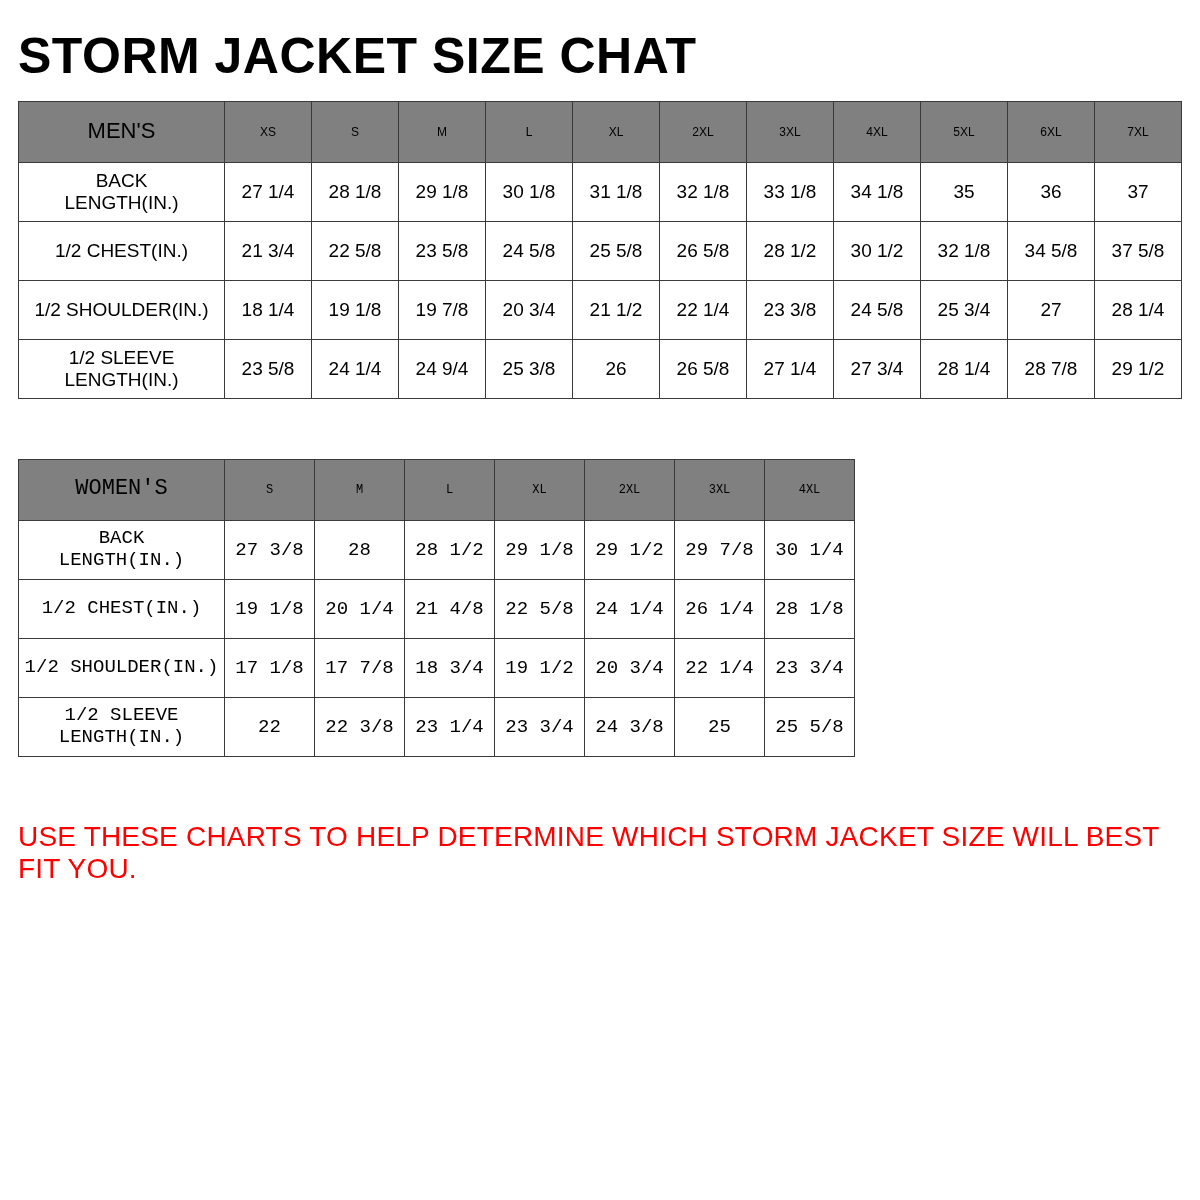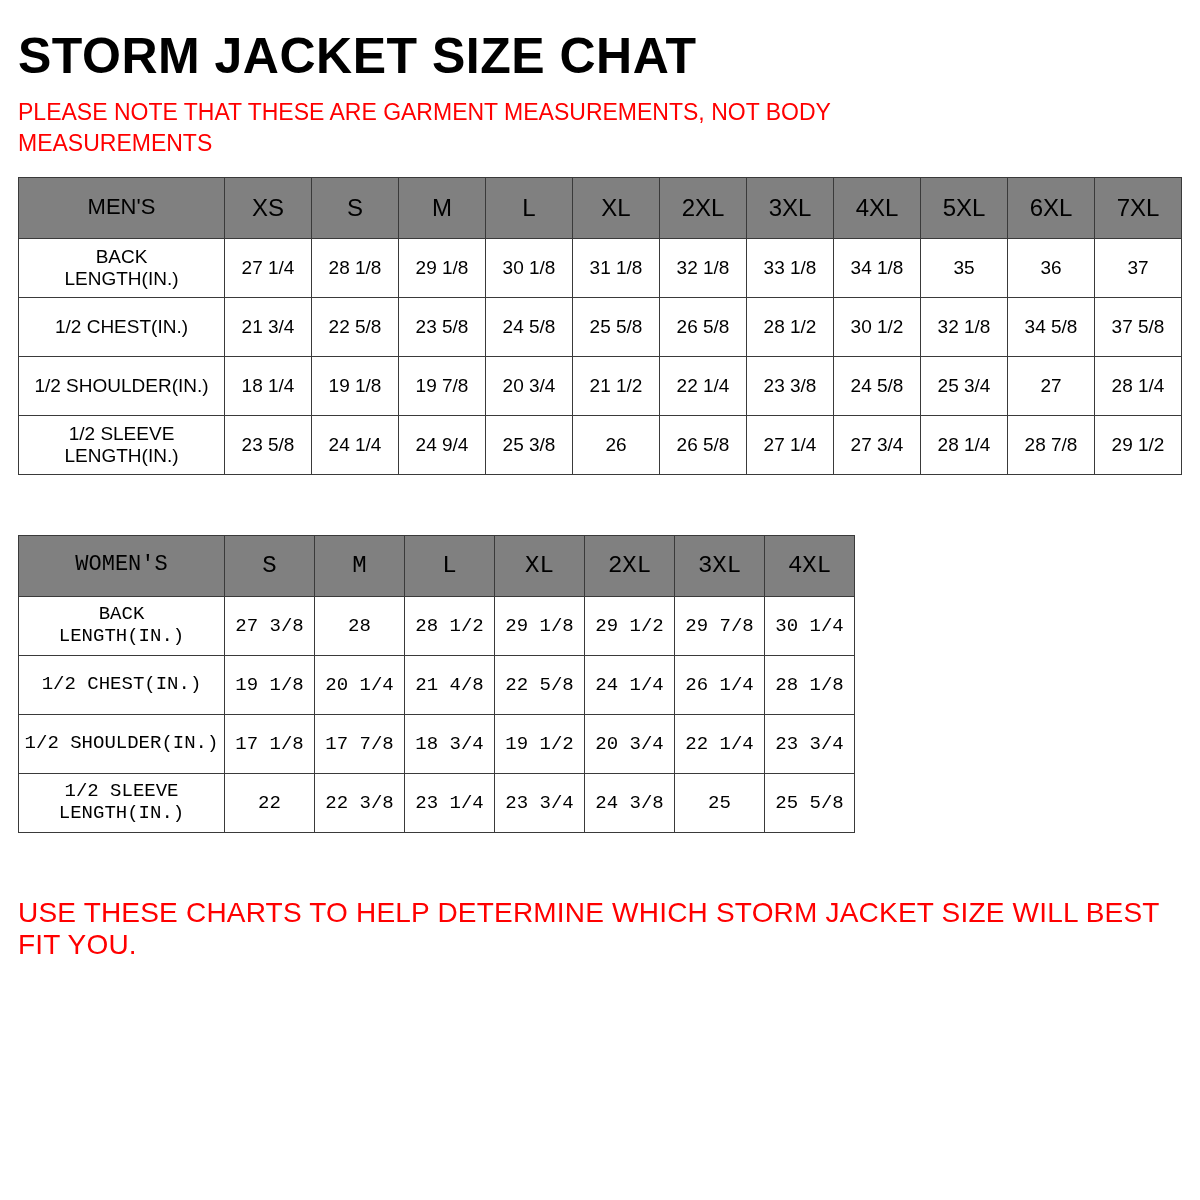--- a/index.html
+++ b/index.html
@@ -50,21 +50,21 @@
     font-weight: normal;
     height: 54px;
     padding: 2px 2px;
     background: #ffffff;
     color: #000;
   }
   table.size-table thead th {
     background: #808080;
     color: #000;
     font-weight: normal;
-    font-size: 24px;
+    font-size: 12px;
     height: 56px;
   }
   table.size-table thead th.corner {
     font-size: 22px;
   }
   td.rowlabel, th.rowlabel {
     font-size: 20px;
     line-height: 1.12;
     padding-left: 2px;
     padding-right: 2px;
@@ -82,21 +82,20 @@
   }
   .two-line { display: block; }
 </style>
 </head>
 <body>
 
 <div class="page">
 
   <h1 class="title">STORM JACKET SIZE CHAT</h1>
 
-  <p class="note">PLEASE NOTE THAT THESE ARE GARMENT MEASUREMENTS, NOT BODY MEASUREMENTS</p>
 
   <table class="size-table men-table">
     <colgroup id="men-cols">
         <col class="lbl">
         <col style="width: 87px;">
         <col style="width: 87px;">
         <col style="width: 87px;">
         <col style="width: 87px;">
         <col style="width: 87px;">
         <col style="width: 87px;">

